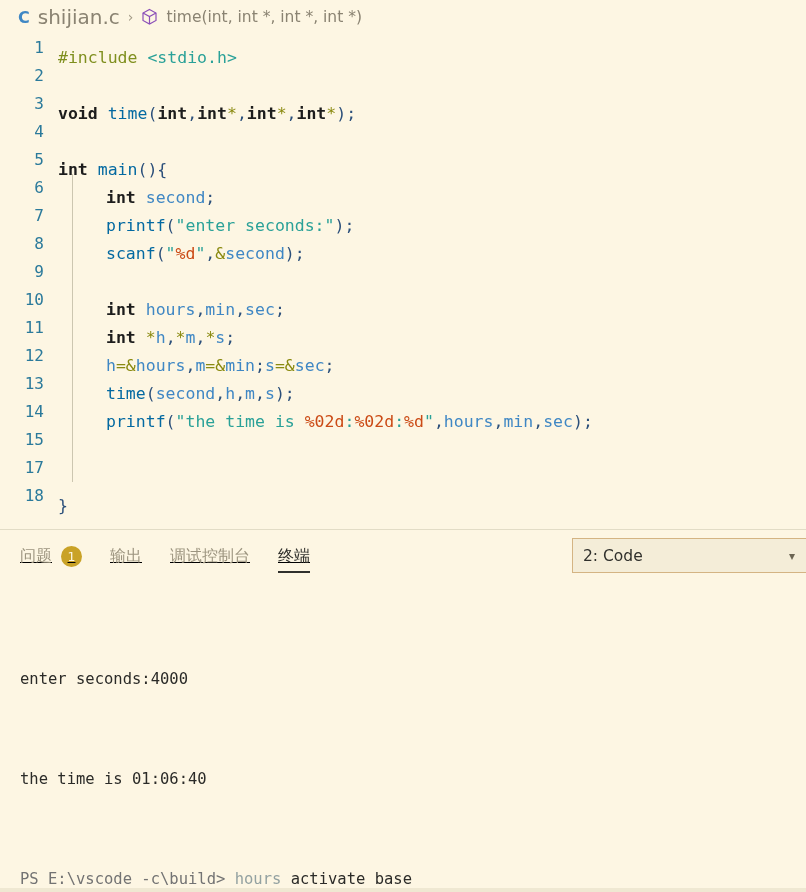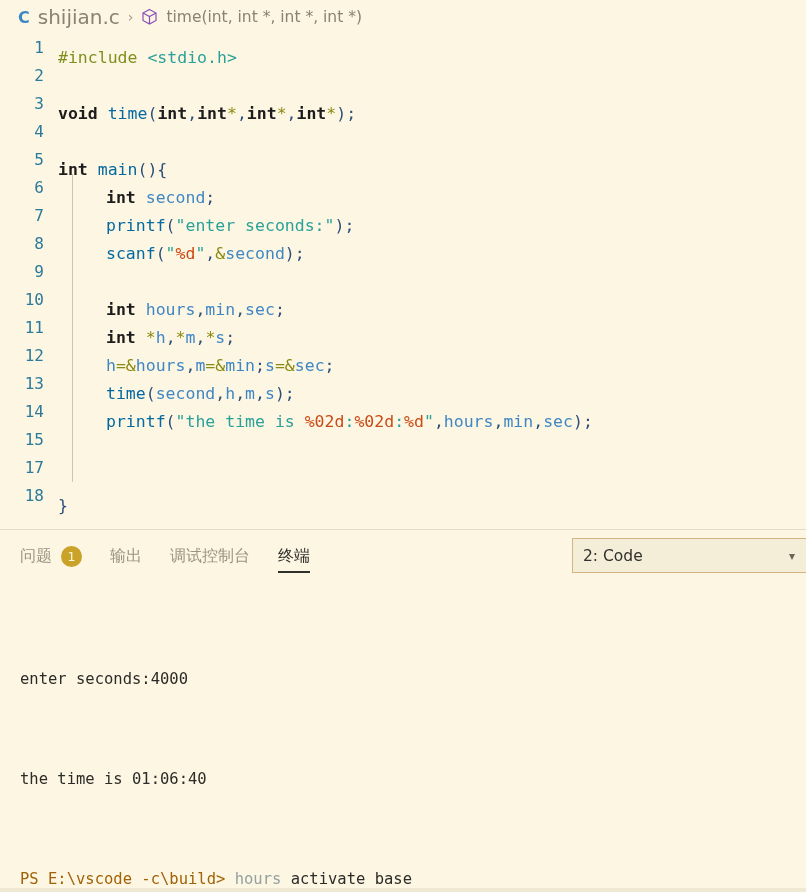--- a/index.html
+++ b/index.html
@@ -107,20 +107,21 @@
     min-height: 0;
   }
   .panel-tabs {
     height: 52px;
     display: flex;
     align-items: center;
     padding-left: 20px;
     flex: 0 0 auto;
     position: relative;
     gap: 0;
+    text-decoration: underline;
   }
   .ptab {
     display: flex;
     align-items: center;
     height: 52px;
     margin-right: 28px;
     font-size: 16px;
     color: #9c947f;
     position: relative;
     cursor: pointer;
@@ -177,21 +178,21 @@
     padding: 10px 0 0 20px;
     font-family: "DejaVu Sans Mono", monospace;
     font-size: 15.5px;
     line-height: 25px;
     color: #2b2b28;
     overflow: hidden;
     white-space: pre;
     min-height: 0;
   }
   .term-line { height: 25px; white-space: pre; overflow: hidden; }
-  .p-prompt { color: #a16207; }
+  .p-prompt { color: #737373; }
   .p-cmd    { color: #93a1a1; }
   .p-plain  { color: #2b2b28; }
   .bottom-bar {
     height: 4px;
     background: #efe8d2;
     flex: 0 0 auto;
   }
 </style>
 </head>
 <body>

